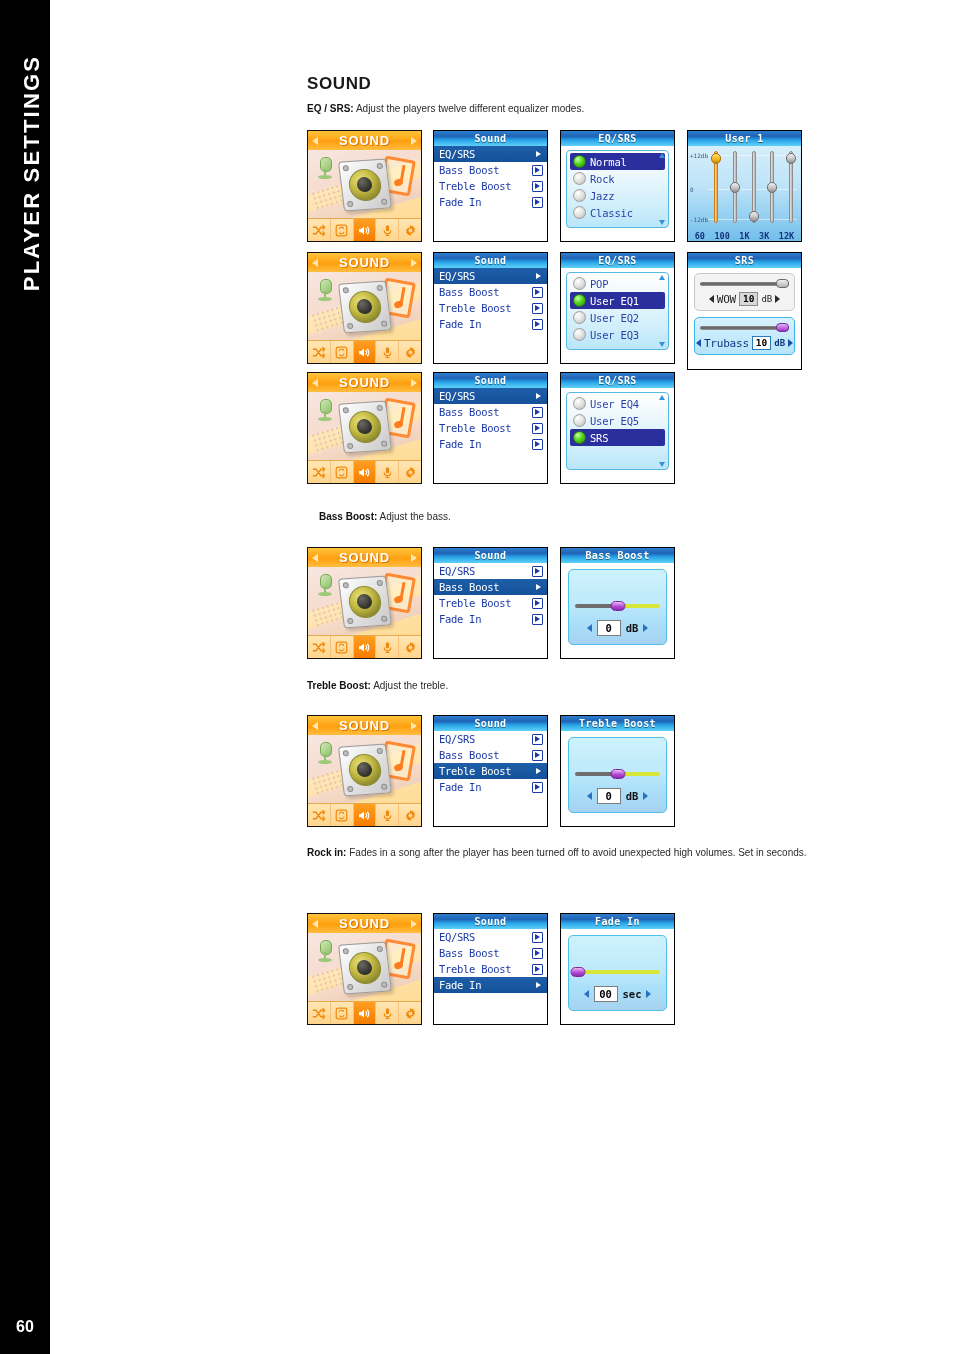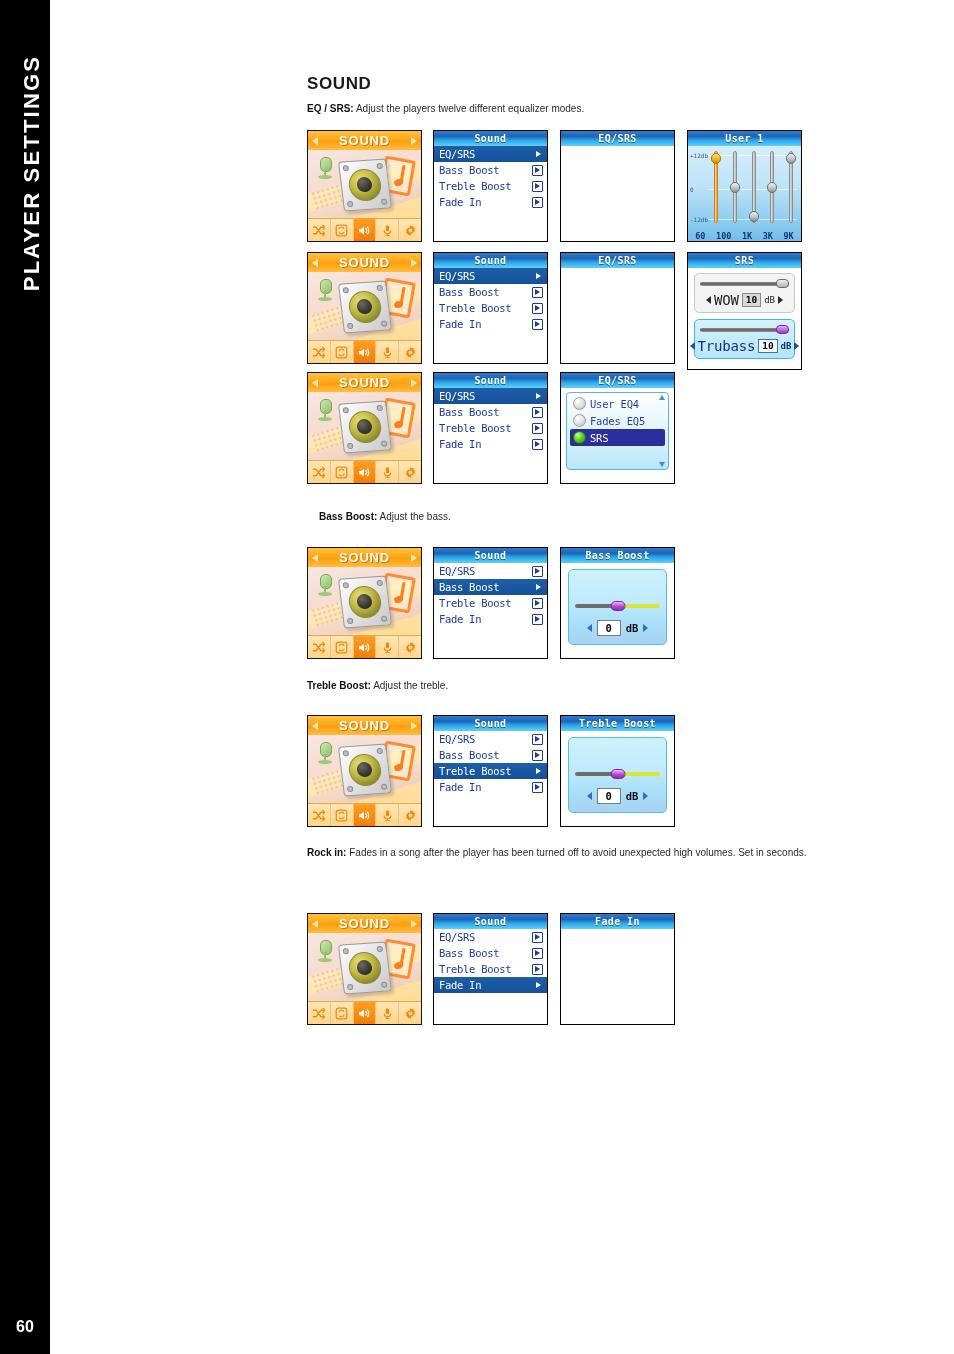--- a/index.html
+++ b/index.html
@@ -297,21 +297,21 @@
     border:1px solid #6a6a6a;box-sizing:border-box;
   }
   .srs-slider.grey .kn{background:linear-gradient(180deg,#f0f0f0,#b3b3b3);}
   .srs-slider.purple .kn{background:linear-gradient(180deg,#e6b4f5,#9b34c9);border-color:#7a2aa0;}
   .srs-val{display:flex;align-items:center;justify-content:center;gap:3px;}
   .srs-val .tri{width:0;height:0;border-top:4px solid transparent;border-bottom:4px solid transparent;}
   .srs-val .tri.l{border-right:5px solid #2b2b2b;}
   .srs-val .tri.r{border-left:5px solid #2b2b2b;}
   .srsgroup.on .tri.l{border-right-color:#1d4fa8;}
   .srsgroup.on .tri.r{border-left-color:#1d4fa8;}
-  .srs-val .nm{font-family:"DejaVu Sans Mono", monospace;font-size:14px;color:#222;letter-spacing:-0.2px;}
+  .srs-val .nm{font-family:"DejaVu Sans Mono", monospace;font-size:11px;color:#222;letter-spacing:-0.2px;}
   .srsgroup.on .nm{color:#10357f;font-weight:normal;}
   .srs-val .box{
     font-family:"DejaVu Sans Mono", monospace;font-size:9.5px;font-weight:bold;color:#000;
     background:#d8d8d8;border:1px solid #8a8a8a;padding:0 3px;line-height:12px;
   }
   .srsgroup.on .box{background:#ffffff;border-color:#2a7ab8;}
   .srs-val .un{font-family:"DejaVu Sans Mono", monospace;font-size:9px;color:#222;}
   .srsgroup.on .un{color:#10357f;font-weight:bold;}
 
   
@@ -466,20 +466,42 @@
             <div class="lbl">Fade In</div>
             <div class="arr box">
               <i></i>
             </div>
           </div>
         </div>
       </div>
       <div class="screen lcd" style="left: 253px; top: 130px;">
         <div class="lcd-title">
           <span>EQ/SRS</span>
+        </div>
+        <div class="radio-wrap">
+          <div class="radio-row sel">
+            <div class="dot on"></div>
+            <div class="rl">Normal</div>
+          </div>
+          <div class="radio-row">
+            <div class="dot"></div>
+            <div class="rl">Rock</div>
+          </div>
+          <div class="radio-row">
+            <div class="dot"></div>
+            <div class="rl">Jazz</div>
+          </div>
+          <div class="radio-row">
+            <div class="dot"></div>
+            <div class="rl">Classic</div>
+          </div>
+          <div class="sbar">
+            <div class="up"></div>
+            <div class="dn"></div>
+          </div>
         </div>
       </div>
       <div class="screen lcd" style="left: 380px; top: 130px;">
         <div class="lcd-title">
           <span>User 1</span>
         </div>
         <div class="eqbody">
           <div class="eq-ylabel" style="top: 6px;">+12db</div>
           <div class="eq-ylabel" style="top: 40px;">0</div>
           <div class="eq-ylabel" style="top: 70px;">-12db</div>
@@ -506,21 +528,21 @@
             <div class="eqcol">
               <div class="eqtrack"></div>
               <div class="eqknob" style="top: 2px;"></div>
             </div>
           </div>
           <div class="eq-xlabels">
             <span>60</span>
             <span>100</span>
             <span>1K</span>
             <span>3K</span>
-            <span>9K</span>
+            <span>12K</span>
           </div>
         </div>
       </div>
       <div class="screen sound-screen" style="left: 0px; top: 252px;">
         <div class="sound-title">
           <div class="arrow l"></div>
           <div class="tl">SOUND</div>
           <div class="arrow r"></div>
         </div>
         <div class="sound-stage">
@@ -609,20 +631,42 @@
             <div class="arr box">
               <i></i>
             </div>
           </div>
         </div>
       </div>
       <div class="screen lcd" style="left: 253px; top: 252px;">
         <div class="lcd-title">
           <span>EQ/SRS</span>
         </div>
+        <div class="radio-wrap">
+          <div class="radio-row">
+            <div class="dot"></div>
+            <div class="rl">POP</div>
+          </div>
+          <div class="radio-row sel">
+            <div class="dot on"></div>
+            <div class="rl">User EQ1</div>
+          </div>
+          <div class="radio-row">
+            <div class="dot"></div>
+            <div class="rl">User EQ2</div>
+          </div>
+          <div class="radio-row">
+            <div class="dot"></div>
+            <div class="rl">User EQ3</div>
+          </div>
+          <div class="sbar">
+            <div class="up"></div>
+            <div class="dn"></div>
+          </div>
+        </div>
       </div>
       <div class="screen lcd" style="left: 380px; top: 252px; height: 118px;">
         <div class="lcd-title">
           <span>SRS</span>
         </div>
         <div class="srsbody">
           <div class="srsgroup off">
             <div class="srs-slider grey">
               <div class="tr"></div>
               <div class="kn"></div>
@@ -749,21 +793,21 @@
         <div class="lcd-title">
           <span>EQ/SRS</span>
         </div>
         <div class="radio-wrap">
           <div class="radio-row">
             <div class="dot"></div>
             <div class="rl">User EQ4</div>
           </div>
           <div class="radio-row">
             <div class="dot"></div>
-            <div class="rl">Fades EQ5</div>
+            <div class="rl">User EQ5</div>
           </div>
           <div class="radio-row sel">
             <div class="dot on"></div>
             <div class="rl">SRS</div>
           </div>
           <div class="sbar">
             <div class="up"></div>
             <div class="dn"></div>
           </div>
         </div>
@@ -1088,15 +1132,29 @@
             <div class="arr">
               <i></i>
             </div>
           </div>
         </div>
       </div>
       <div class="screen lcd" style="left: 253px; top: 913px;">
         <div class="lcd-title">
           <span>Fade In</span>
         </div>
+        <div class="valbody">
+          <div class="valpane">
+            <div class="vslider">
+              <div class="trk" style="--p: 3%;"></div>
+              <div class="knb" style="left: 3%;"></div>
+            </div>
+            <div class="vval">
+              <div class="tri l"></div>
+              <div class="num">00</div>
+              <div class="unit">sec</div>
+              <div class="tri r"></div>
+            </div>
+          </div>
+        </div>
       </div>
     </div>
 </div>
 
 </body></html>

